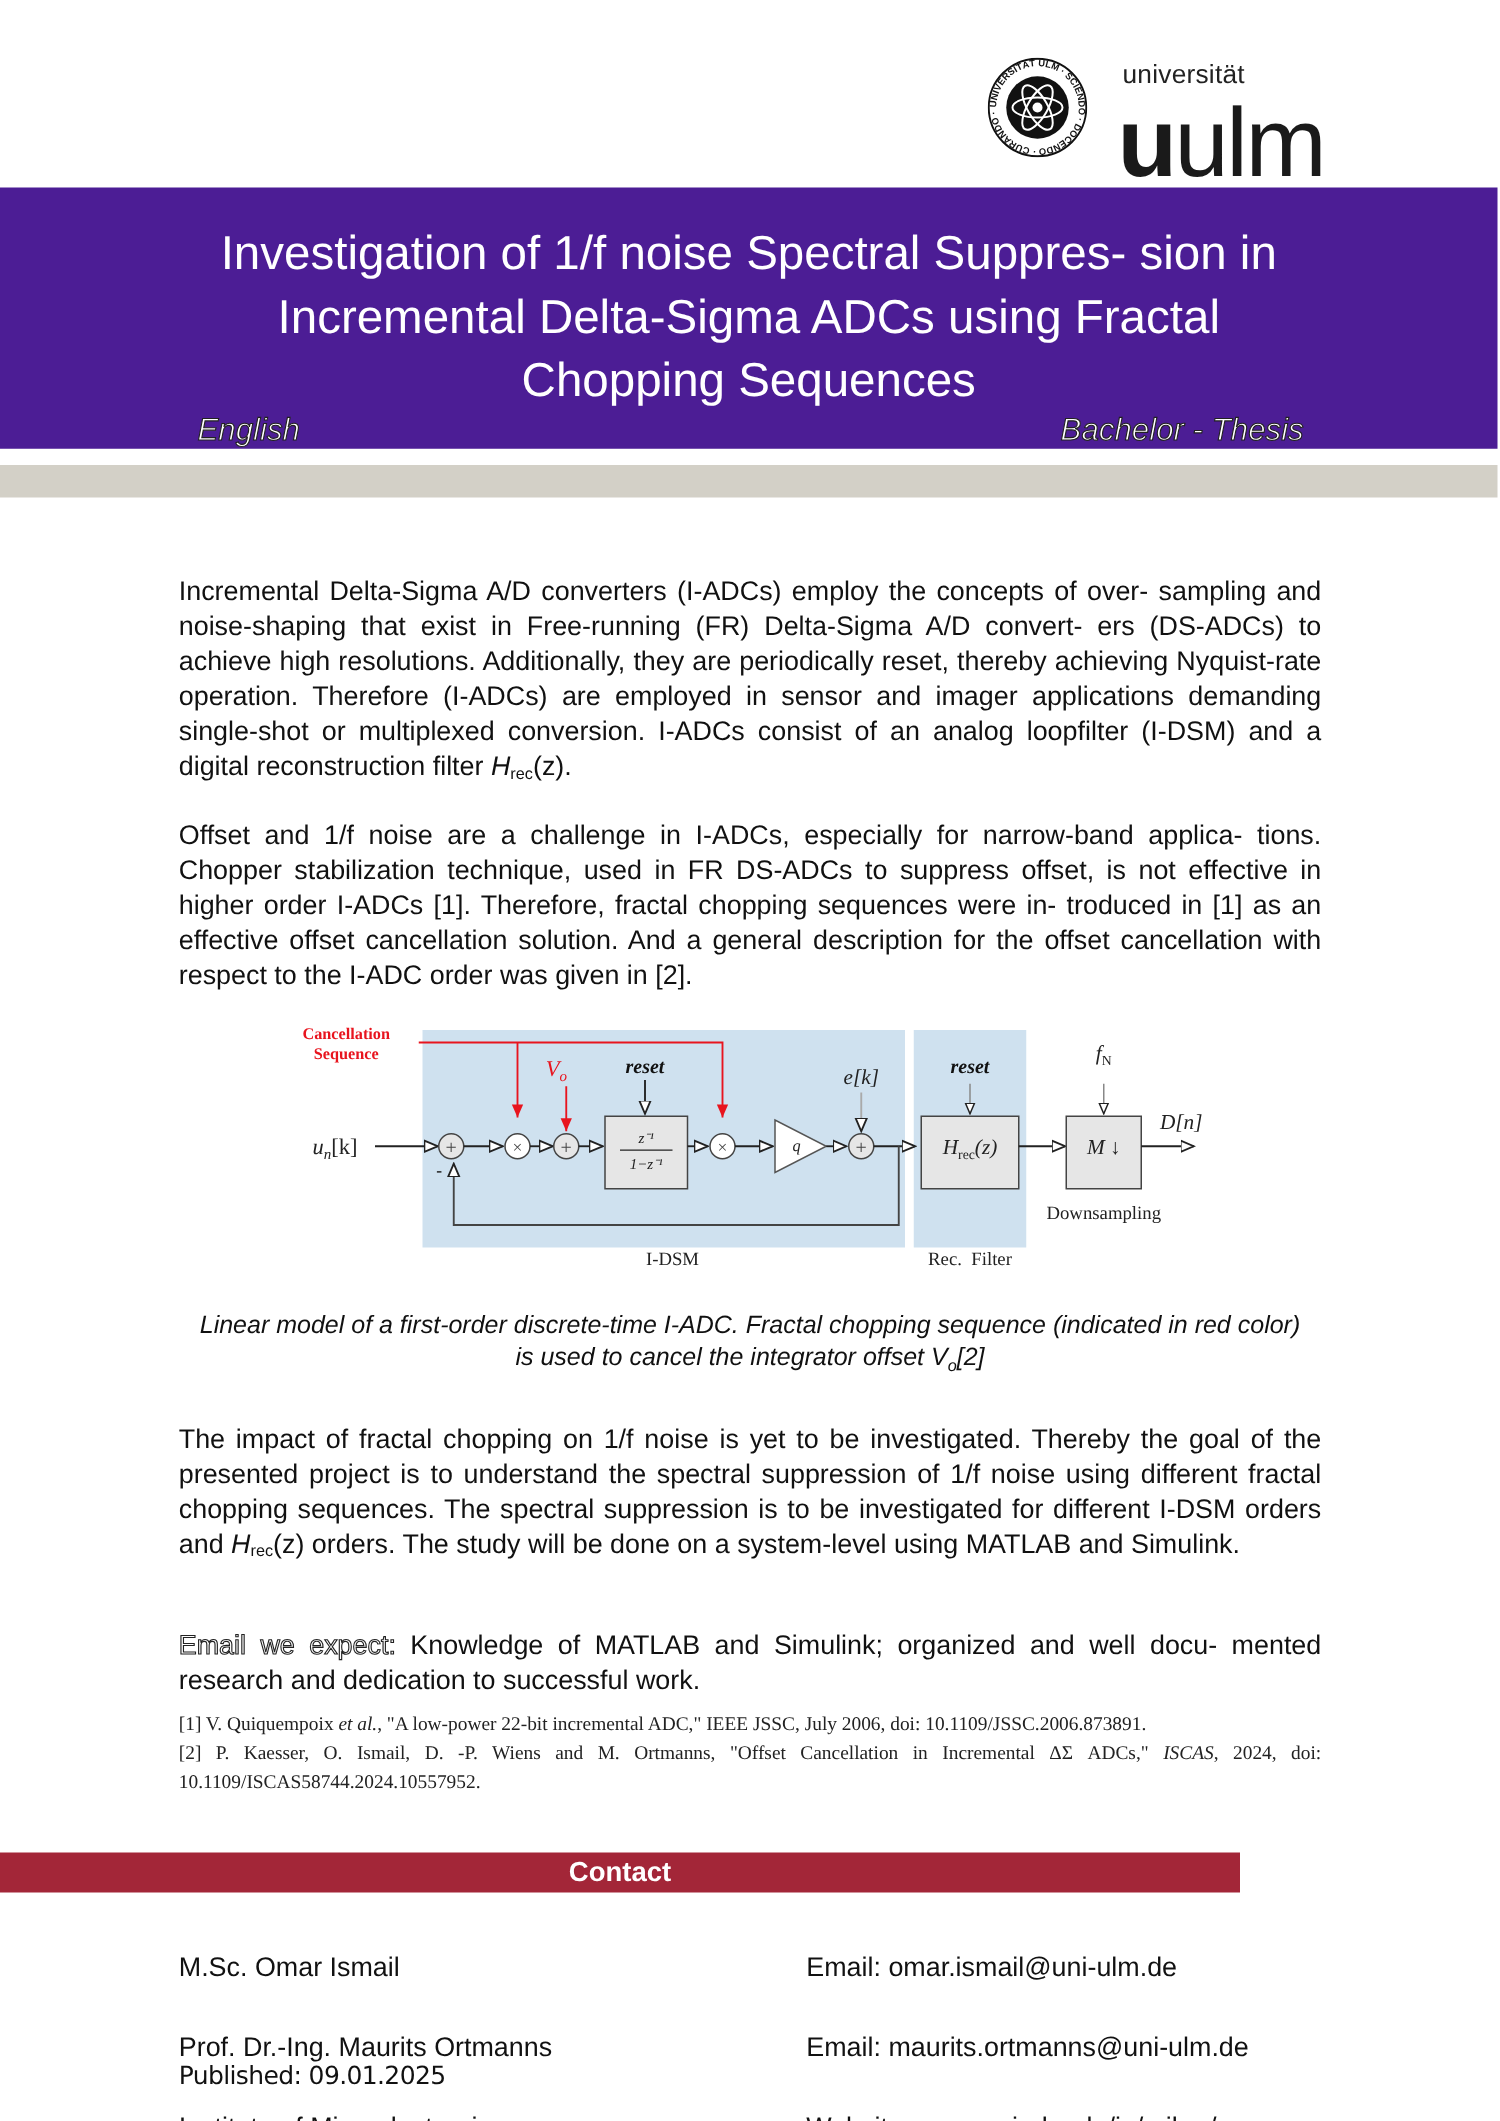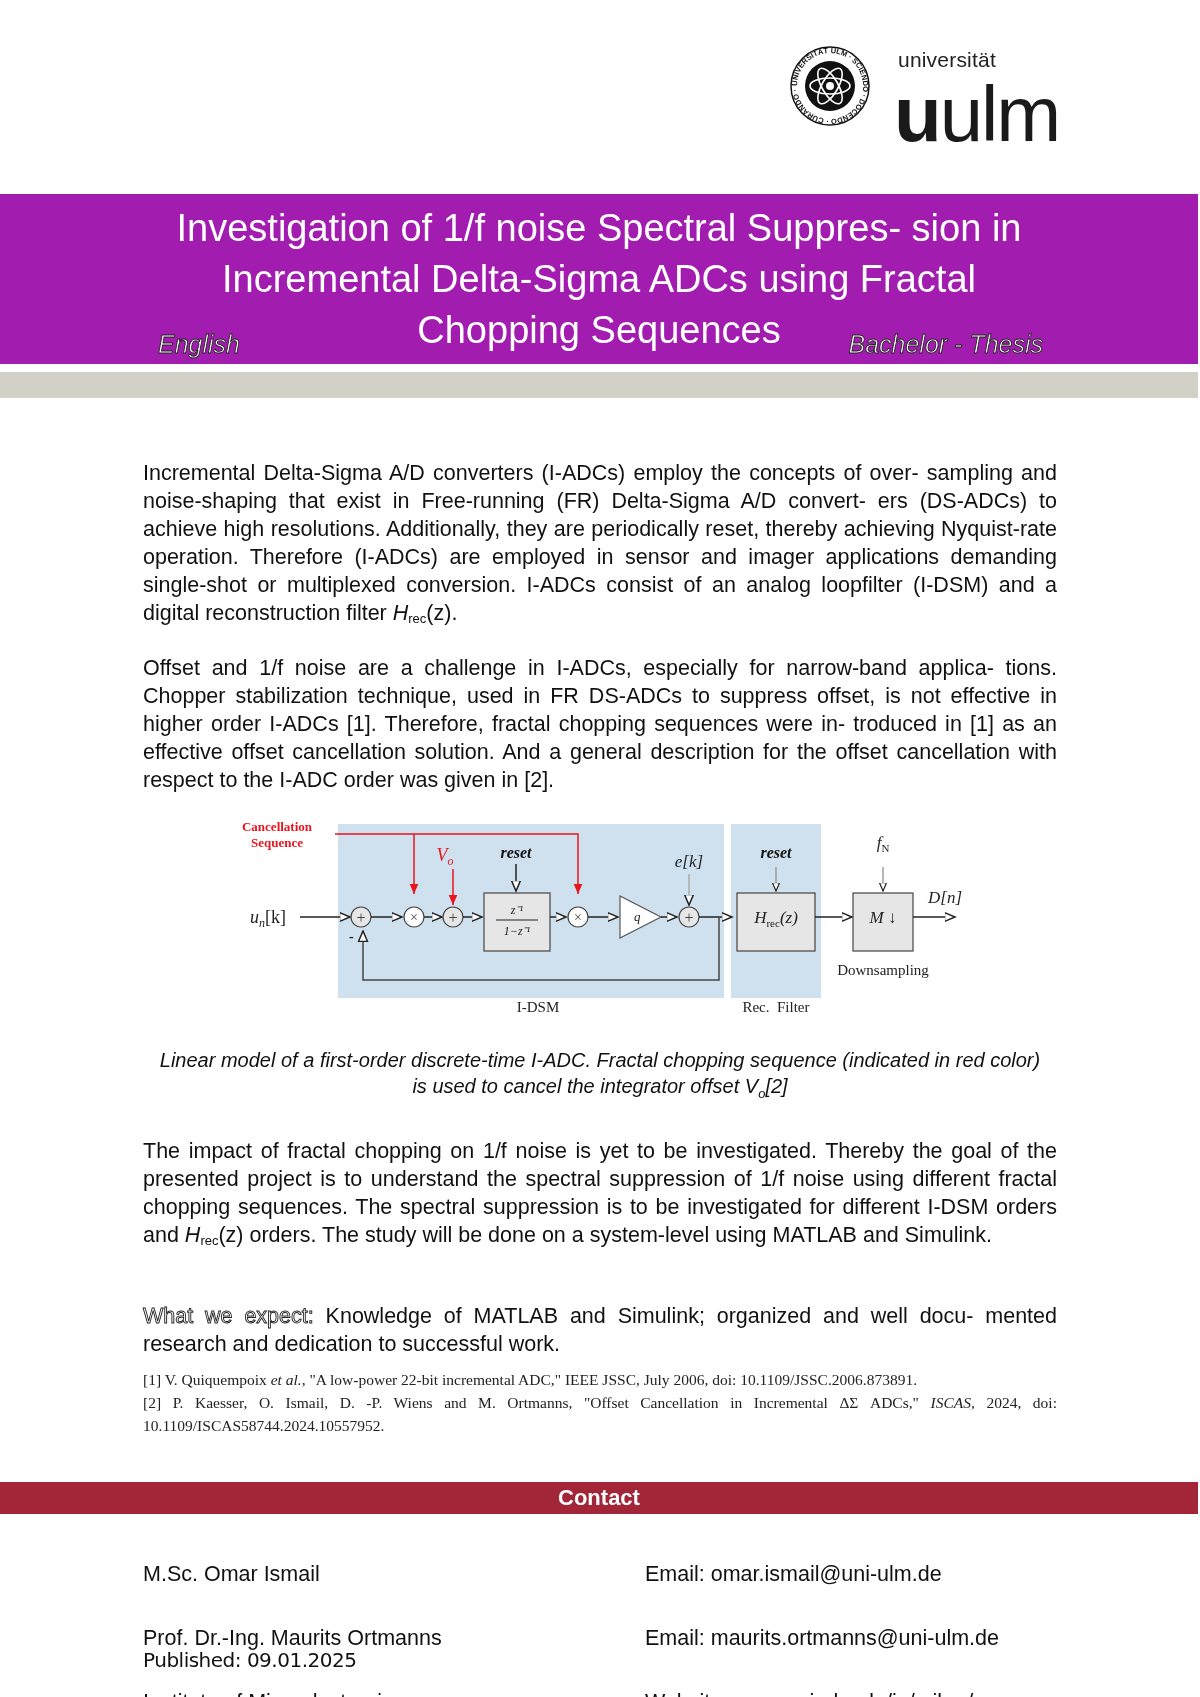--- a/index.html
+++ b/index.html
@@ -5,21 +5,21 @@
     html, body { margin: 0; padding: 0; background: #ffffff; }
     body { width: 1200px; height: 1697px; position: relative; overflow: hidden; font-family: "Liberation Sans", sans-serif; color: #111; }
 
     .logo { position: absolute; left: 790px; top: 46px; width: 270px; height: 82px; }
     .seal { position: absolute; left: 0; top: 0; width: 80px; height: 80px; }
     .uni-small { position: absolute; left: 108px; top: 2px; font-size: 21px; color: #222; letter-spacing: 0.2px; font-family: "Liberation Sans", sans-serif; }
     .uni-big { position: absolute; left: 104px; top: 29px; font-size: 78px; line-height: 78px; color: #1a1a1a; letter-spacing: -2px; font-family: "Liberation Sans", sans-serif; }
     .uni-big b { font-weight: 900; }
     .uni-big span.thin { font-weight: 400; }
 
-    .title-band { position: absolute; left: 0; top: 150px; width: 1198px; height: 170px; background: #a21caf; display: flex; align-items: center; justify-content: center; margin-top: 44px; }
+    .title-band { position: absolute; left: 0; top: 150px; width: 1198px; height: 209px; background: #4c1d95; display: flex; align-items: center; justify-content: center; }
     .title { color: #fff; font-size: 38px; line-height: 51px; text-align: center; width: 900px; font-weight: 400; }
 
     .meta-row { position: absolute; left: 0; top: 330px; width: 1198px; height: 36px; }
     .lang { position: absolute; left: 158px; top: 0; font-size: 25px; font-style: italic; color: #333; }
     .kind { position: absolute; right: 155px; top: 0; font-size: 25px; font-style: italic; color: #333; }
     .grey-band { position: absolute; left: 0; top: 372px; width: 1198px; height: 26px; background: #d3d0c7; }
 
     .para { position: absolute; left: 143px; width: 914px; font-size: 21.5px; line-height: 28px; text-align: justify; color: #111; margin-top: 11px; }
     .p1 { top: 448px; }
     .p2 { top: 643px; }
@@ -28,21 +28,21 @@
     .para i { font-style: italic; }
     .para sub { font-size: 13px; vertical-align: -3px; }
     .outlined { color: #fff; -webkit-text-stroke: 0.9px #222; }
 
     .figure { position: absolute; left: 220px; top: 808px; width: 760px; height: 210px; }
     .caption { position: absolute; left: 150px; top: 1047px; width: 900px; text-align: center; font-size: 20px; line-height: 26px; font-style: italic; color: #111; }
 
     .refs { position: absolute; left: 143px; top: 1368px; width: 914px; font-family: "Liberation Serif", serif; font-size: 15.5px; line-height: 23px; color: #222; text-align: justify; }
     .refs i { font-style: italic; }
 
-    .contact-band { position: absolute; left: 0; top: 1482px; width: 1198px; height: 32px; background: #a32638; display: flex; align-items: center; justify-content: center; }
+    .contact-band { position: absolute; left: 0; top: 1482px; width: 992px; height: 32px; background: #a32638; display: flex; align-items: center; justify-content: center; }
     .contact-title { color: #fff; font-weight: 700; font-size: 22px; }
 
     .contact-left { position: absolute; left: 143px; top: 1524px; font-size: 21.5px; line-height: 28px; color: #111; }
     .contact-right { position: absolute; left: 645px; top: 1524px; font-size: 21.5px; line-height: 28px; color: #111; }
     .published { position: absolute; left: 143px; top: 1636px; font-size: 20px; color: #111; font-family: "DejaVu Sans", sans-serif; letter-spacing: -0.5px; margin-top: 12px; }
     .contact-left div, .contact-right div { white-space: nowrap; margin-top: 36px; }
     a.link { color: #111; text-decoration: none; }
   </style>
 </head>
 <body>
@@ -155,21 +155,21 @@
   <text x="663" y="167" font-size="15" text-anchor="middle" fill="#222">Downsampling</text>
 
   <text x="318" y="204" font-size="15" text-anchor="middle" fill="#222">I-DSM</text>
   <text x="556" y="204" font-size="15" text-anchor="middle" fill="#222" xml:space="preserve">Rec.  Filter</text>
 </svg>
 
 <div class="caption"><span>Linear model of a first-order discrete-time I-ADC. Fractal chopping sequence (indicated in red color) is used to cancel the integrator offset </span><span>V</span><sub style="font-size:13px;">o</sub><span>[2]</span></div>
 
 <div class="para p3"><span>The impact of fractal chopping on 1/f noise is yet to be investigated. Thereby the goal of the presented project is to understand the spectral suppression of 1/f noise using different fractal chopping sequences. The spectral suppression is to be investigated for different I-DSM orders and </span><i>H</i><sub>rec</sub><span>(z) orders. The study will be done on a system-level using MATLAB and Simulink.</span></div>
 
-<div class="para p4"><span class="outlined">What we expect:</span><span> Knowledge of MATLAB and Simulink; organized and well docu- mented research and dedication to successful work.</span></div>
+<div class="para p4"><span class="outlined">Email we expect:</span><span> Knowledge of MATLAB and Simulink; organized and well docu- mented research and dedication to successful work.</span></div>
 
 <div class="refs">
   <div><span>[1] V. Quiquempoix </span><i>et al.</i><span>, "A low-power 22-bit incremental ADC," IEEE JSSC, July 2006, doi: 10.1109/JSSC.2006.873891.</span></div>
   <div><span>[2] P. Kaesser, O. Ismail, D. -P. Wiens and M. Ortmanns, "Offset Cancellation in Incremental ΔΣ ADCs," </span><i>ISCAS</i><span>, 2024, doi: 10.1109/ISCAS58744.2024.10557952.</span></div>
 </div>
 
 <div class="contact-band">
   <div class="contact-title">Contact</div>
 </div>
 

